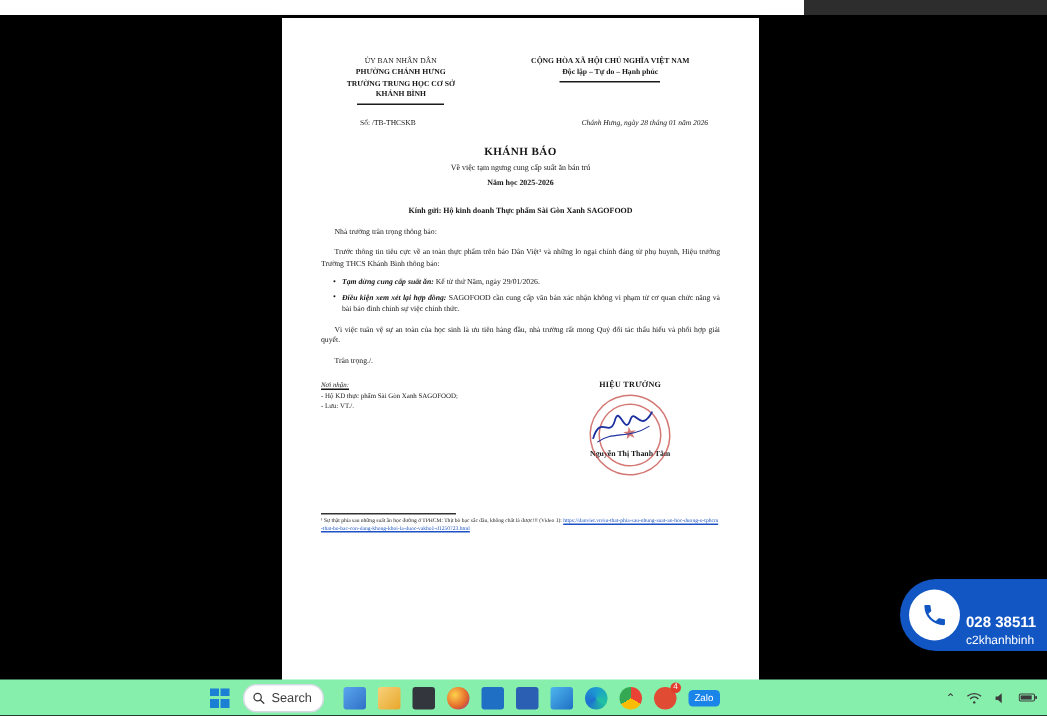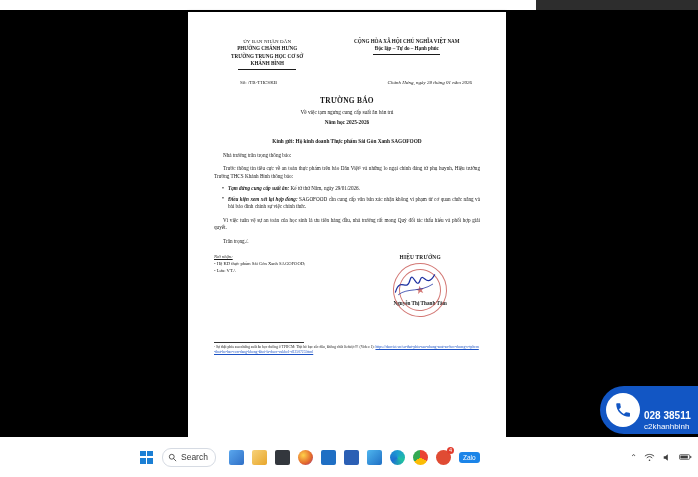--- a/index.html
+++ b/index.html
@@ -270,22 +270,22 @@
   }
   .contact-phone { font-size: 10px; font-weight: bold; white-space: nowrap; }
   .contact-sub { font-size: 8px; white-space: nowrap; }
 
   
   .taskbar {
     position: absolute;
     left: 0;
     bottom: 0;
     width: 698px;
-    height: 40px;
-    background: #ffffff;
+    height: 24px;
+    background: #86efac;
     display: flex;
     align-items: center;
     font-family: "Liberation Sans", sans-serif;
   }
   .tb-center {
     position: absolute;
     left: 140px;
     display: flex;
     align-items: center;
     gap: 9px;
@@ -374,21 +374,21 @@
           <div class="rule rule-right"></div>
         </div>
       </div>
 
       <div class="sonum">
         <div class="left">Số:  /TB-THCSKB</div>
         <div class="right">Chánh Hưng, ngày 28 tháng 01 năm 2026</div>
       </div>
 
       <div class="title-block">
-        <div class="title-main">TRƯỜNG BÁO</div>
+        <div class="title-main">KHÁNH BÁO</div>
         <div class="title-sub">Về việc tạm ngưng cung cấp suất ăn bán trú</div>
         <div class="title-sub2">Năm học 2025-2026</div>
       </div>
 
       <div class="recipient">Kính gửi: Hộ kinh doanh Thực phẩm Sài Gòn Xanh SAGOFOOD</div>
 
       <div class="body-p">Nhà trường trân trọng thông báo:</div>
       <div class="body-p">Trước thông tin tiêu cực về an toàn thực phẩm trên báo Dân Việt¹ và những lo ngại chính đáng từ phụ huynh, Hiệu trưởng Trường THCS Khánh Bình thông báo:</div>
 
       <ul class="bullets">

